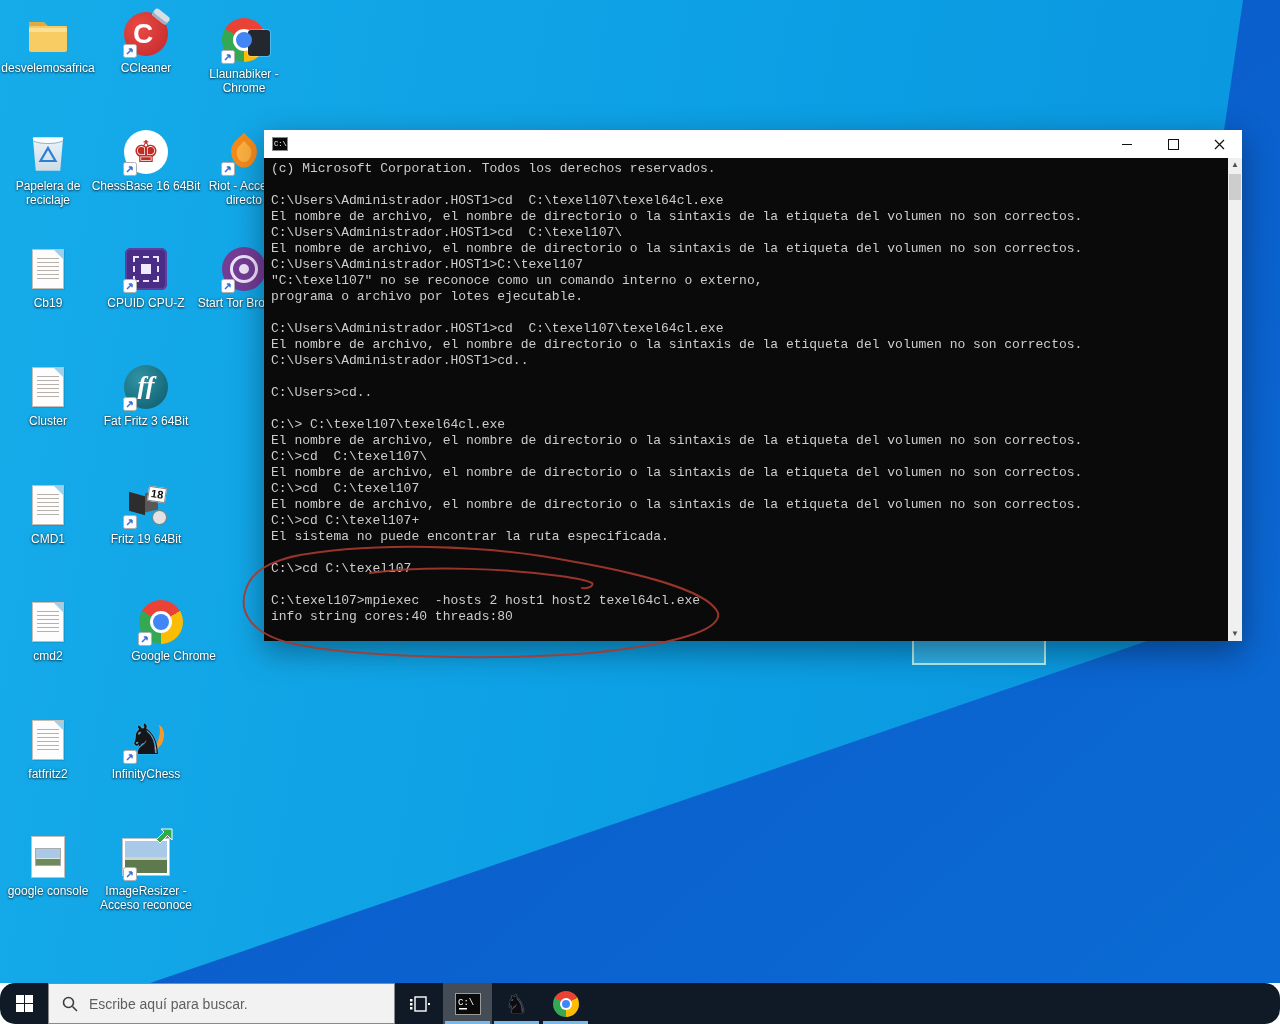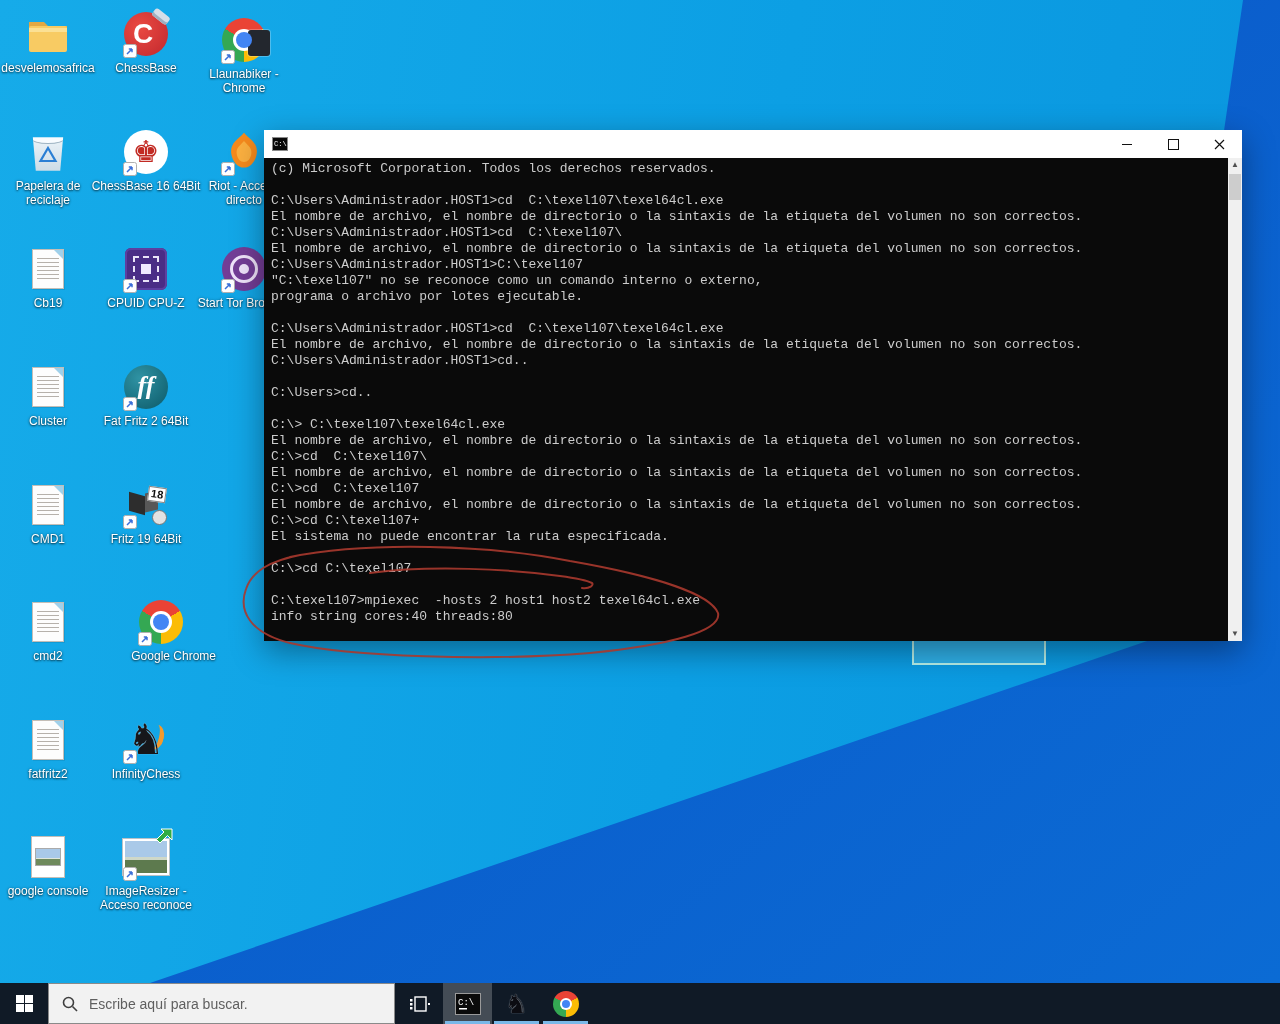--- a/index.html
+++ b/index.html
@@ -125,21 +125,21 @@
   .vscroll{position:absolute;right:0;top:0;bottom:0;width:14px;background:#f0f0f0;}
   .vs-arrow{position:absolute;left:0;width:14px;height:14px;display:flex;align-items:center;justify-content:center;
        color:#505050;font-size:8px;line-height:8px;}
   .vs-arrow.up{top:0;}
   .vs-arrow.down{bottom:0;}
   .vs-thumb{position:absolute;left:1px;top:16px;width:12px;height:26px;background:#cdcdcd;}
   
   .annot{position:absolute;left:230px;top:535px;z-index:6;pointer-events:none;}
   
   .taskbar{
-    position:absolute;left:0;top:983px;width:1280px;height:41px;background:#101a26;z-index:10;
+    position:absolute;left:0;top:983px;width:1280px;height:41px;background:#101a26;z-index:10;border-radius:15px;
   }
   .tb-item{position:absolute;top:0;height:41px;display:flex;align-items:center;justify-content:center;
        background:transparent;border:0;padding:0;}
   .tb-item.start{left:0;width:48px;}
   .searchbox{position:absolute;left:48px;top:0;width:345px;height:39px;background:#f2f2f2;
        border:1px solid #8a8a8a;display:flex;align-items:center;}
   .searchbox svg{margin-left:12px;flex:0 0 auto;}
   .searchbox span{margin-left:10px;font-size:14px;color:#5f5f5f;white-space:nowrap;}
   .tb-item.taskview{left:398px;width:44px;}
   .tb-item.app{width:49px;}
@@ -225,21 +225,21 @@
         <div class="icon-box">
           <span class="cc">
             <span>C</span>
             <i></i>
           </span>
           <svg class="sc-overlay" width="14" height="14">
             <rect x="0.5" y="0.5" width="13" height="13" rx="2" fill="#fff" stroke="#b0b0b0"></rect>
             <path d="M4 10 L9 5 M9 5 H5.8 M9 5 V8.2" stroke="#3b6fd8" stroke-width="1.5" fill="none"></path>
           </svg>
         </div>
-        <span class="desk-label">ChessBase</span>
+        <span class="desk-label">CCleaner</span>
       </div>
       <div class="desk-item" style="left: 91px; top: 128px;">
         <div class="icon-box">
           <span class="cbase">
             <span>♚</span>
           </span>
           <svg class="sc-overlay" width="14" height="14">
             <rect x="0.5" y="0.5" width="13" height="13" rx="2" fill="#fff" stroke="#b0b0b0"></rect>
             <path d="M4 10 L9 5 M9 5 H5.8 M9 5 V8.2" stroke="#3b6fd8" stroke-width="1.5" fill="none"></path>
           </svg>
@@ -259,21 +259,21 @@
         <span class="desk-label">CPUID CPU-Z</span>
       </div>
       <div class="desk-item" style="left: 91px; top: 363px;">
         <div class="icon-box">
           <span class="ffz"><span>ff</span></span>
           <svg class="sc-overlay" width="14" height="14">
             <rect x="0.5" y="0.5" width="13" height="13" rx="2" fill="#fff" stroke="#b0b0b0"></rect>
             <path d="M4 10 L9 5 M9 5 H5.8 M9 5 V8.2" stroke="#3b6fd8" stroke-width="1.5" fill="none"></path>
           </svg>
         </div>
-        <span class="desk-label">Fat Fritz 2 64Bit</span>
+        <span class="desk-label">Fat Fritz 3 64Bit</span>
       </div>
       <div class="desk-item" style="left: 91px; top: 481px;">
         <div class="icon-box">
           <span class="fr18">
             <i class="cl"></i>
             <i class="cr"></i>
             <b>18</b>
           </span>
           <svg class="sc-overlay" width="14" height="14">
             <rect x="0.5" y="0.5" width="13" height="13" rx="2" fill="#fff" stroke="#b0b0b0"></rect>

